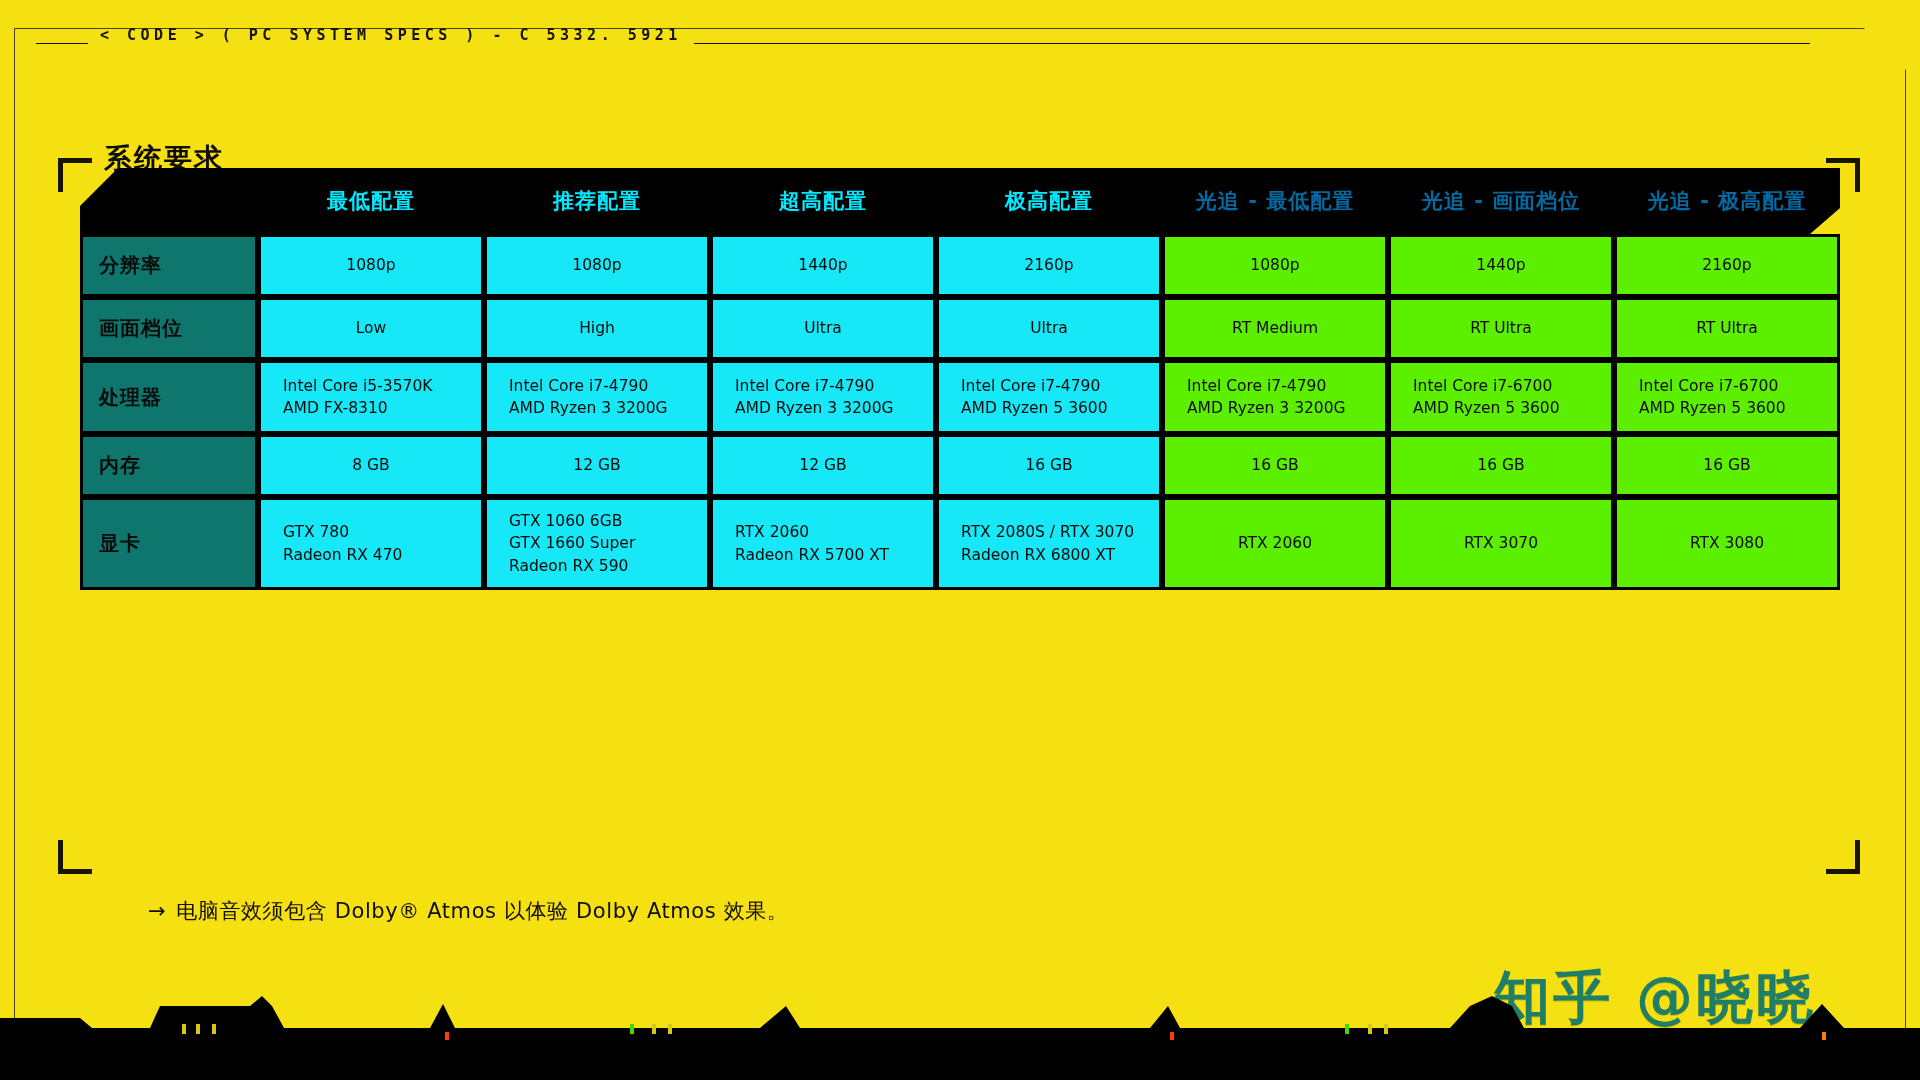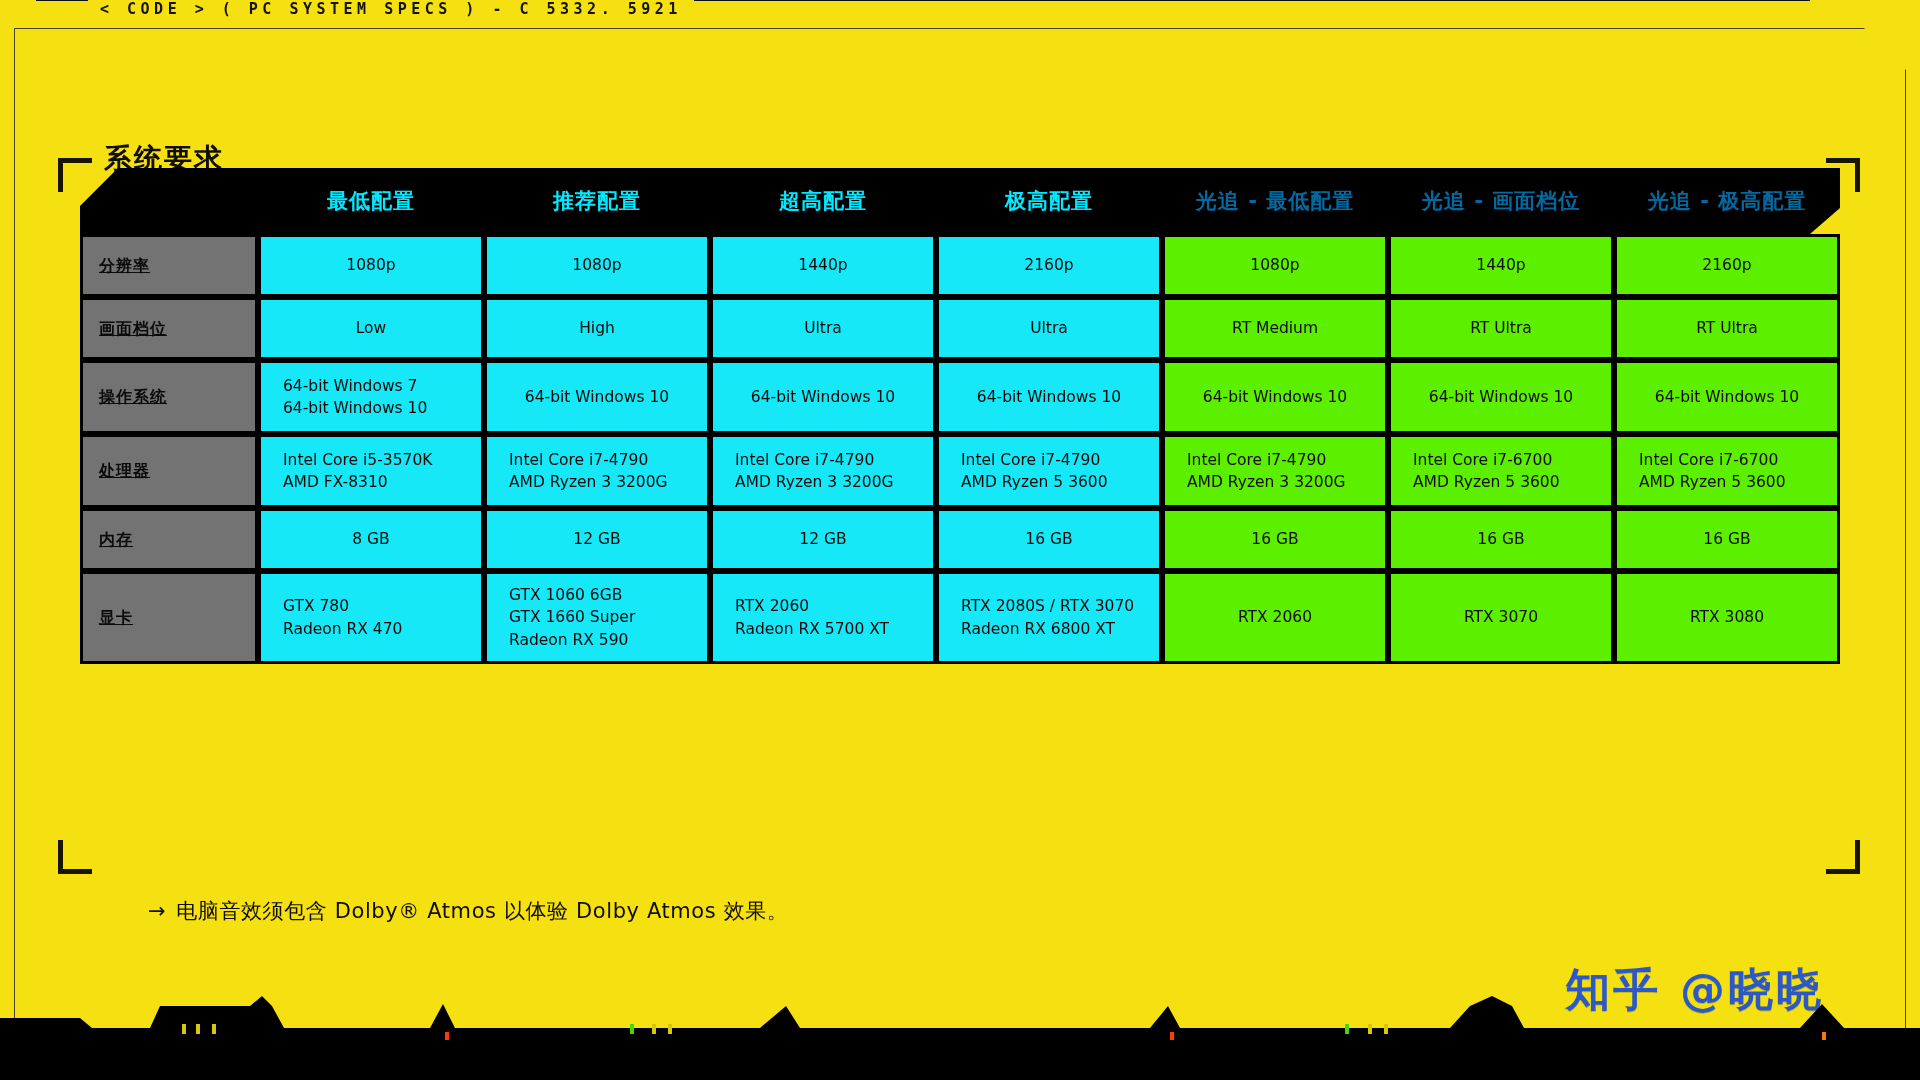--- a/index.html
+++ b/index.html
@@ -14,21 +14,21 @@
   .frame-border{
     position:absolute; left:14px; top:28px; right:14px; bottom:18px;
     border:1px solid #4a4410;
     clip-path:polygon(0 0, calc(100% - 42px) 0, 100% 42px, 100% 100%, 0 100%);
     pointer-events:none;
   }
 
   
   .topbar{
     position:absolute; left:0; top:0; width:1920px; height:44px;
-    display:flex; align-items:flex-start;
+    display:flex; align-items:flex-end;
   }
   .topbar .lead-rule{
     width:52px; height:1px; background:#111; margin-left:36px;
   }
   .topbar .code-text{
     font-family:"DejaVu Sans Mono","Liberation Mono",monospace;
     font-size:15px; letter-spacing:4.5px; color:#151207;
     white-space:nowrap; padding:0 12px; font-weight:700;
   }
   .topbar .tail-rule{
@@ -86,42 +86,42 @@
 
   
   tbody td{
     border:3px solid #000;
     text-align:center; vertical-align:middle;
     font-size:15.5px; color:#0b0b0b; line-height:1.45;
     padding:10px 8px; white-space:pre-line;
     font-family:"DejaVu Sans","Liberation Sans",sans-serif;
   }
   tbody td.rowlabel{
-    background:#737373; text-align:left; padding-left:16px;
-    font-size:16px; font-weight:800; letter-spacing:1px;text-decoration:underline;
+    background:#0f766e; text-align:left; padding-left:16px;
+    font-size:20px; font-weight:800; letter-spacing:1px;
   }
   tbody td.std{ background:#16e8f7; }
   tbody td.rt{ background:#5cf000; }
   tbody td.lft{ text-align:left; padding-left:22px; }
 
   tbody tr{ height:63px; }
   tbody tr.tall{ height:74px; }
 
   
   .footnote{
     position:absolute; left:148px; top:897px;
     font-size:21px; color:#100d04; letter-spacing:0.6px;
     display:flex; align-items:center; gap:10px;
   }
   .footnote .arrow{ font-size:21px; }
 
   
   .watermark{
-    position:absolute; right:96px; top:960px;
-    font-size:45px; font-weight:800; color:#1d4ed8;
+    position:absolute; right:104px; top:960px;
+    font-size:57px; font-weight:800; color:#0f766e;
     letter-spacing:3px; opacity:.92;
     text-shadow:0 1px 0 rgba(120,110,10,.35);
   }
 
   
   .skyline{
     position:absolute; left:0; bottom:0; width:1920px; height:86px;
     background:#000;
     clip-path:polygon(
       0 24px, 80px 24px, 92px 34px, 150px 34px, 160px 12px,
@@ -207,31 +207,20 @@
         <td class="rowlabel">画面档位</td>
         <td class="std">Low</td>
         <td class="std">High</td>
         <td class="std">Ultra</td>
         <td class="std">Ultra</td>
         <td class="rt">RT Medium</td>
         <td class="rt">RT Ultra</td>
         <td class="rt">RT Ultra</td>
       </tr>
 
-      <tr class="tall">
-        <td class="rowlabel">操作系统</td>
-        <td class="std lft">64-bit Windows 7
-64-bit Windows 10</td>
-        <td class="std">64-bit Windows 10</td>
-        <td class="std">64-bit Windows 10</td>
-        <td class="std">64-bit Windows 10</td>
-        <td class="rt">64-bit Windows 10</td>
-        <td class="rt">64-bit Windows 10</td>
-        <td class="rt">64-bit Windows 10</td>
-      </tr>
 
       <tr class="tall">
         <td class="rowlabel">处理器</td>
         <td class="std lft">Intel Core i5-3570K
 AMD FX-8310</td>
         <td class="std lft">Intel Core i7-4790
 AMD Ryzen 3 3200G</td>
         <td class="std lft">Intel Core i7-4790
 AMD Ryzen 3 3200G</td>
         <td class="std lft">Intel Core i7-4790

